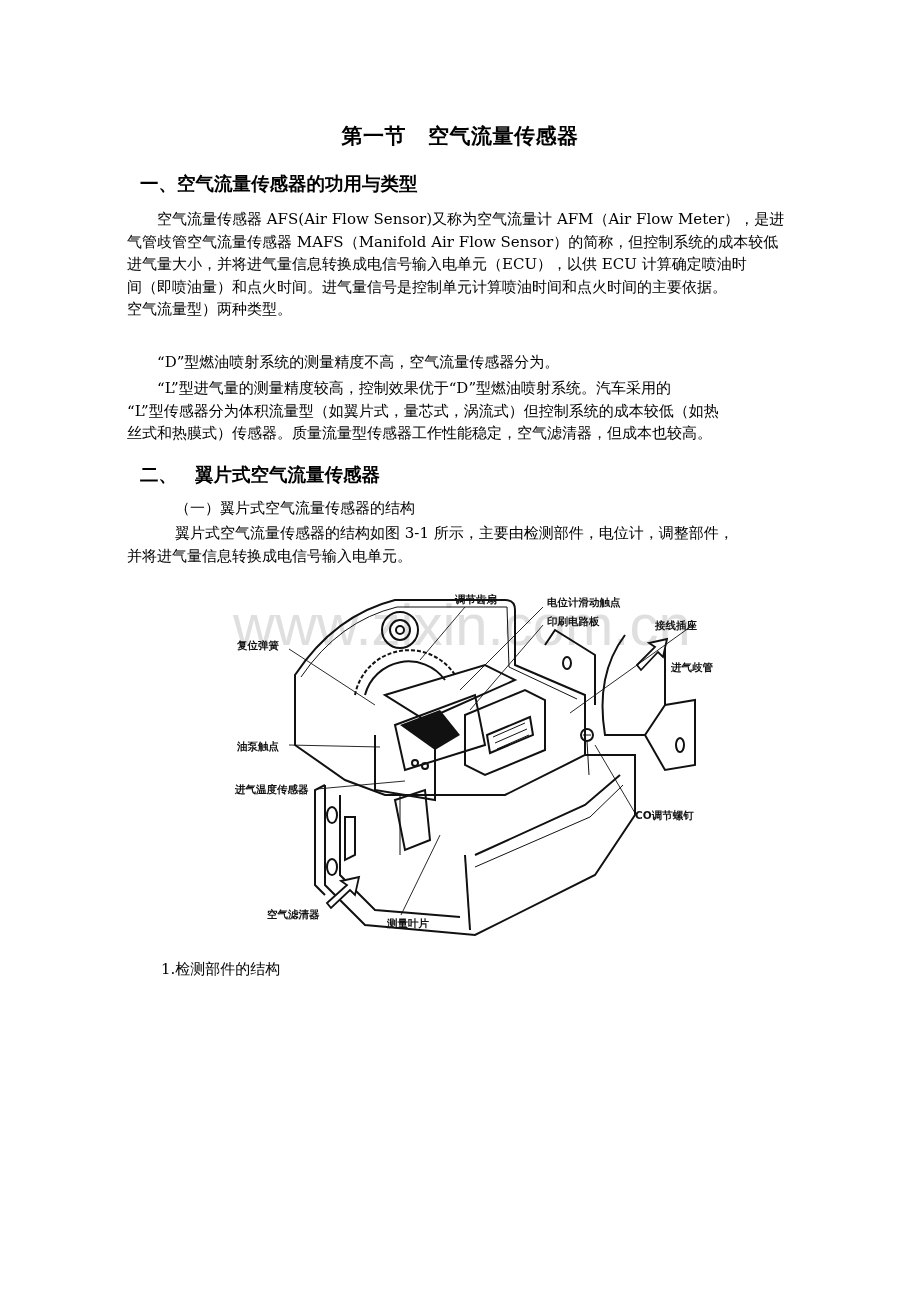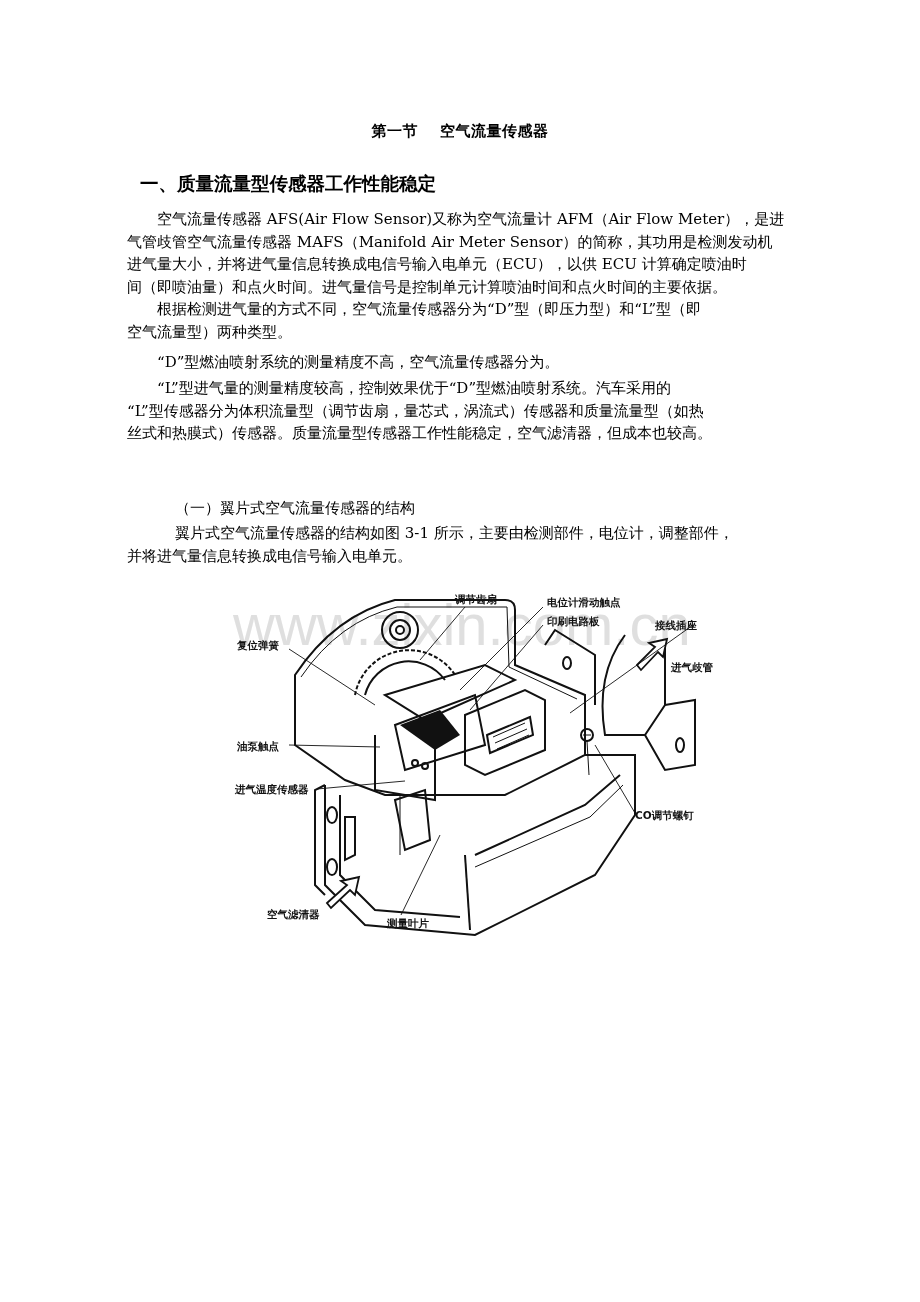--- a/index.html
+++ b/index.html
@@ -1,21 +1,21 @@
 <!DOCTYPE html>
 <html><head>
 <meta charset="utf-8">
 <style>
   html, body { margin: 0; padding: 0; background: #ffffff; }
   body { width: 920px; height: 1302px; position: relative; overflow: hidden;
          font-family: "DejaVu Serif", "Liberation Serif", serif; color: #000; }
   .page { position: absolute; left: 0; top: 0; width: 920px; height: 1302px; }
   .title { position: absolute; left: 0; width: 920px; top: 122px; text-align: center;
            font-family: "DejaVu Sans", "Liberation Sans", sans-serif; font-weight: bold;
-           font-size: 15px; letter-spacing: 0.5px; }
+           font-size: 21px; letter-spacing: 0.5px; }
   .title .gap { display: inline-block; width: 22px; }
   .h2 { position: absolute; left: 140px; font-family: "DejaVu Sans", "Liberation Sans", sans-serif;
         font-weight: bold; font-size: 18.5px; }
   .para { position: absolute; left: 127px; width: 640px; font-size: 15px; line-height: 22.5px;
           text-align: justify; }
   .para .line { display: block; white-space: nowrap; }
   .indent { padding-left: 30px; }
   .indent2 { padding-left: 48px; }
   .figure { position: absolute; left: 225px; top: 585px; width: 500px; height: 360px; }
   .figure svg { width: 100%; height: 100%; }
@@ -24,44 +24,46 @@
 </style>
 </head>
 <body>
 
 <div class="page">
 
   <div class="title">
     <span>第一节</span><span class="gap"></span><span>空气流量传感器</span>
   </div>
 
-  <div class="h2" style="top:171px;">一、质量流量型传感器工作性能稳定</div>
+  <div class="h2" style="top:171px;">一、空气流量传感器的功用与类型</div>
 
   <div class="para" style="top:208px;">
     <span class="line indent">空气流量传感器 AFS(Air Flow Sensor)又称为空气流量计 AFM（Air Flow Meter），是进</span>
-    <span class="line">气管歧管空气流量传感器 MAFS（Manifold Air Meter Sensor）的简称，其功用是检测发动机</span>
+    <span class="line">气管歧管空气流量传感器 MAFS（Manifold Air Flow Sensor）的简称，但控制系统的成本较低</span>
     <span class="line">进气量大小，并将进气量信息转换成电信号输入电单元（ECU），以供 ECU 计算确定喷油时</span>
     <span class="line">间（即喷油量）和点火时间。进气量信号是控制单元计算喷油时间和点火时间的主要依据。</span>
   </div>
 
   <div class="para" style="top:298px;">
-    <span class="line indent">根据检测进气量的方式不同，空气流量传感器分为“D”型（即压力型）和“L”型（即</span>
     <span class="line">空气流量型）两种类型。</span>
   </div>
 
   <div class="para" style="top:351px;">
     <span class="line indent">“D”型燃油喷射系统的测量精度不高，空气流量传感器分为。</span>
   </div>
 
   <div class="para" style="top:377px;">
     <span class="line indent">“L”型进气量的测量精度较高，控制效果优于“D”型燃油喷射系统。汽车采用的</span>
-    <span class="line">“L”型传感器分为体积流量型（调节齿扇，量芯式，涡流式）传感器和质量流量型（如热</span>
+    <span class="line">“L”型传感器分为体积流量型（如翼片式，量芯式，涡流式）但控制系统的成本较低（如热</span>
     <span class="line">丝式和热膜式）传感器。质量流量型传感器工作性能稳定，空气滤清器，但成本也较高。</span>
   </div>
 
+  <div class="h2" style="top:462px;">
+    <span>二、</span><span style="display:inline-block;width:18px;"></span><span>翼片式空气流量传感器</span>
+  </div>
 
   <div class="para" style="top:497px;">
     <span class="line indent2">（一）翼片式空气流量传感器的结构</span>
   </div>
 
   <div class="para" style="top:522px;">
     <span class="line indent2">翼片式空气流量传感器的结构如图 3-1 所示，主要由检测部件，电位计，调整部件，</span>
     <span class="line">并将进气量信息转换成电信号输入电单元。</span>
   </div>
 
@@ -141,14 +143,17 @@
       <text class="lbl" x="12" y="64">复位弹簧</text>
       <text class="lbl" x="446" y="86">进气歧管</text>
       <text class="lbl" x="12" y="165">油泵触点</text>
       <text class="lbl" x="10" y="208">进气温度传感器</text>
       <text class="lbl" x="410" y="234">CO调节螺钉</text>
       <text class="lbl" x="42" y="333">空气滤清器</text>
       <text class="lbl" x="162" y="342">测量叶片</text>
     </svg>
   </div>
 
+  <div class="para" style="top:958px;">
+    <span class="line" style="padding-left:34px;">1.检测部件的结构</span>
+  </div>
 
 </div>
 
 </body></html>

